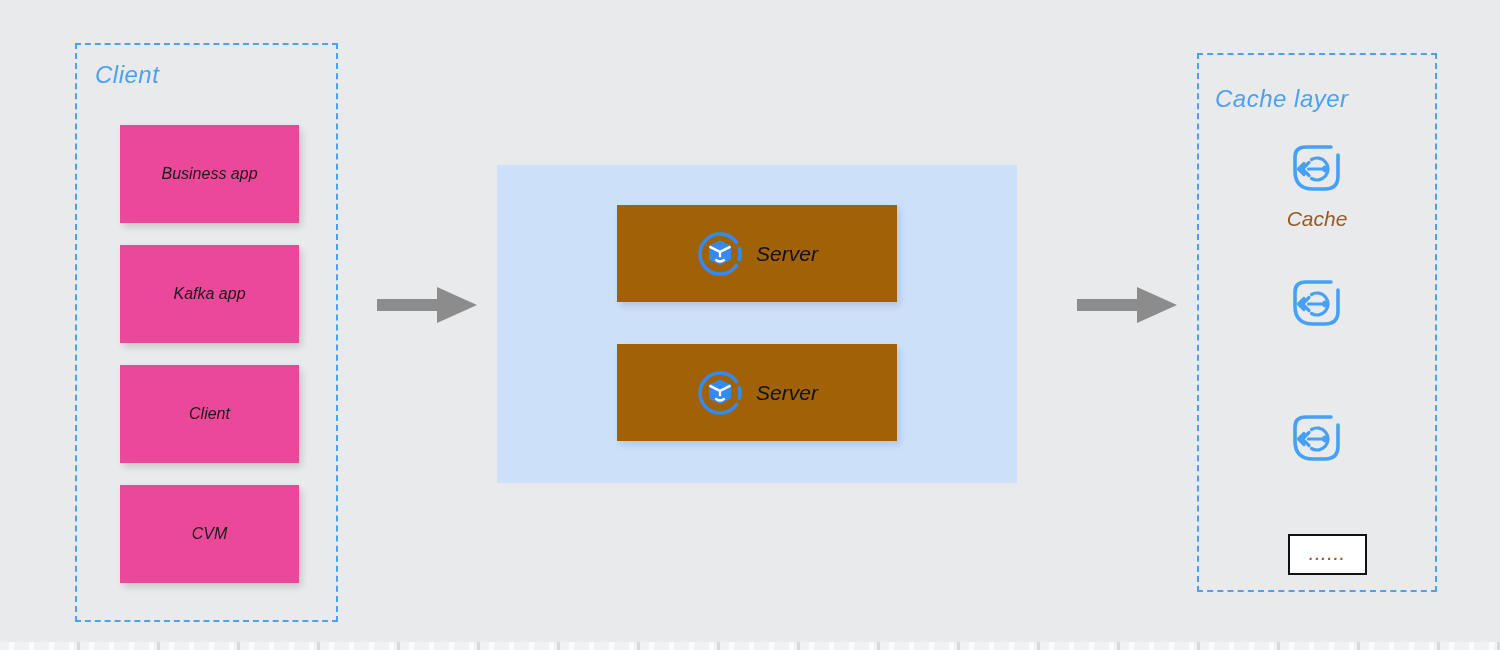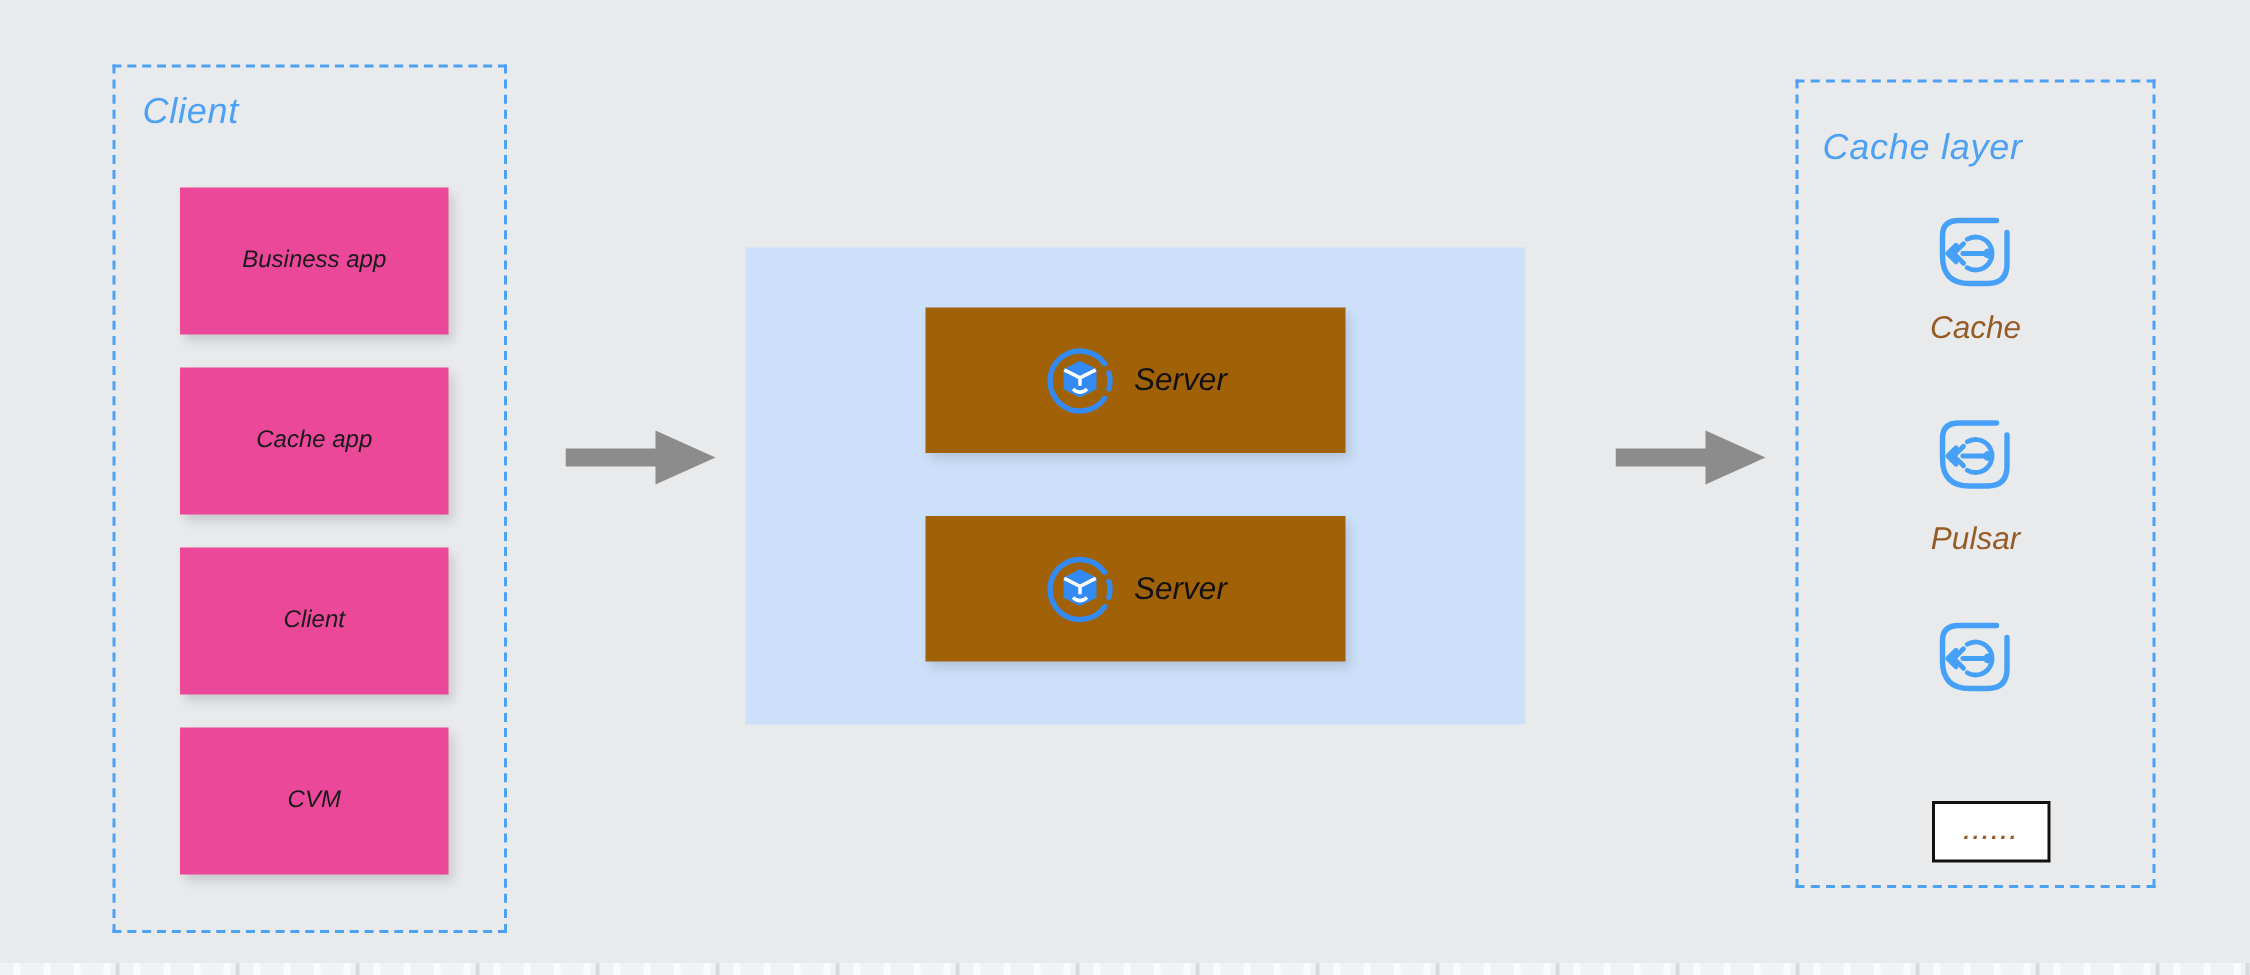--- a/index.html
+++ b/index.html
@@ -98,21 +98,21 @@
 <body>
 
 <div class="canvas">
 
   <div class="group-dashed client-group">
     <div class="group-title client-title">Client</div>
     <div class="client-node" style="top:80px">
       <span>Business app</span>
     </div>
     <div class="client-node" style="top:200px">
-      <span>Cache app</span>
+      <span>Kafka app</span>
     </div>
     <div class="client-node" style="top:320px">
       <span>Client</span>
     </div>
     <div class="client-node" style="top:440px">
       <span>CVM</span>
     </div>
   </div>
 
   <svg class="arrow arrow-1" viewBox="0 0 101 40">
@@ -168,21 +168,20 @@
     <div class="cache-item i2">
       <svg width="56" height="52" viewBox="0 0 56 52">
         <path d="M42 5 H17 Q6 5 6 15 V29 Q6 47 24 47 H36 Q49 47 49 34 V13" fill="none" stroke="#47a0f8" stroke-width="3.6" stroke-linecap="round"></path>
         <path d="M22.5 17.5 A11 11 0 1 1 22.5 36.5" fill="none" stroke="#47a0f8" stroke-width="3.2" stroke-linecap="round"></path>
         <path d="M19.5 27 H34" stroke="#47a0f8" stroke-width="3.2" stroke-linecap="round"></path>
         <circle cx="36.5" cy="27" r="3.4" fill="#47a0f8"></circle>
         <path d="M20 20.5 L13.5 27 L20 33.5" fill="none" stroke="#47a0f8" stroke-width="3.2" stroke-linecap="round" stroke-linejoin="round"></path>
         <path d="M15 21.5 L9.5 27 L15 32.5" fill="none" stroke="#47a0f8" stroke-width="3.2" stroke-linecap="round" stroke-linejoin="round"></path>
       </svg>
     </div>
-    <div class="cache-label l2">Pulsar</div>
 
     <div class="cache-item i3">
       <svg width="56" height="52" viewBox="0 0 56 52">
         <path d="M42 5 H17 Q6 5 6 15 V29 Q6 47 24 47 H36 Q49 47 49 34 V13" fill="none" stroke="#47a0f8" stroke-width="3.6" stroke-linecap="round"></path>
         <path d="M22.5 17.5 A11 11 0 1 1 22.5 36.5" fill="none" stroke="#47a0f8" stroke-width="3.2" stroke-linecap="round"></path>
         <path d="M19.5 27 H34" stroke="#47a0f8" stroke-width="3.2" stroke-linecap="round"></path>
         <circle cx="36.5" cy="27" r="3.4" fill="#47a0f8"></circle>
         <path d="M20 20.5 L13.5 27 L20 33.5" fill="none" stroke="#47a0f8" stroke-width="3.2" stroke-linecap="round" stroke-linejoin="round"></path>
         <path d="M15 21.5 L9.5 27 L15 32.5" fill="none" stroke="#47a0f8" stroke-width="3.2" stroke-linecap="round" stroke-linejoin="round"></path>
       </svg>

